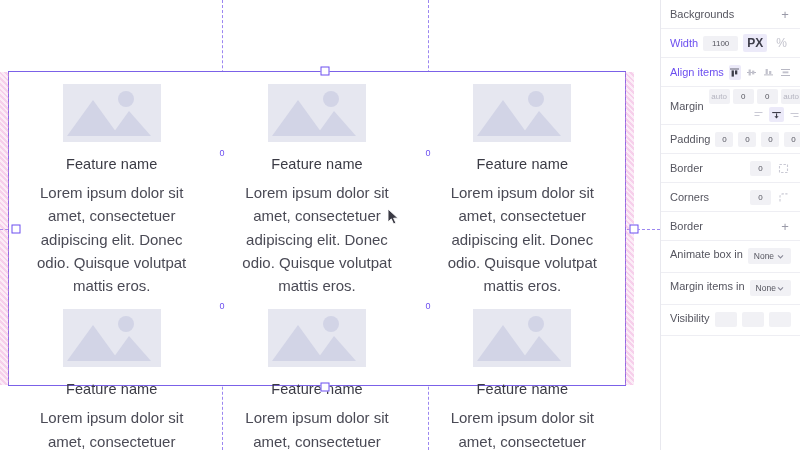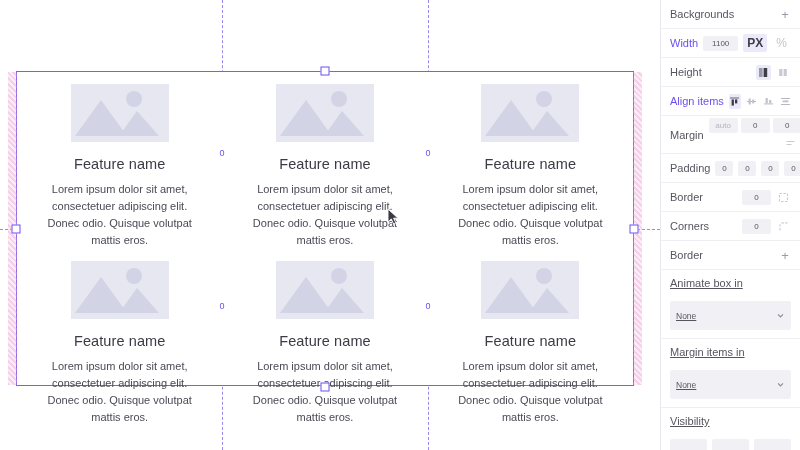--- a/index.html
+++ b/index.html
@@ -15,21 +15,21 @@
   #canvas {
     position: relative;
     width: 660px; height: 450px;
     background: #ffffff;
     overflow: hidden;
   }
 
   
   #section {
     position: absolute;
-    left: 16px; top: 71px;
+    left: 8px; top: 71px;
     width: 618px; height: 315px;
     border: 1.5px solid #7b61e8;
     background: #ffffff;
   }
 
   
   .pad-stripe {
     position: absolute; top: 0; bottom: 0;
     width: 9px;
     background: repeating-linear-gradient(45deg,
@@ -63,21 +63,21 @@
   }
   .card-img svg { position: absolute; left: 0; top: 0; }
   .card-title {
     font-size: 14.5px;
     color: #3b3b45;
     font-weight: 400;
     letter-spacing: .1px;
     margin-bottom: 9px;
   }
   .card-body {
-    font-size: 11px;
+    font-size: 15px;
     line-height: 1.55;
     color: #4a4a55;
     max-width: 182px;
   }
 
   
   .guide-v {
     position: absolute; top: 0; bottom: 0;
     width: 0; border-left: 1px dashed #9b86f0;
     pointer-events: none;
@@ -137,21 +137,21 @@
   .field {
     background: #f1f1f5;
     border-radius: 2px;
     height: 15px;
     display: flex; align-items: center; justify-content: center;
     font-size: 8px;
     color: #55555f;
     min-width: 18px;
   }
   .field.wide { width: 44px; }
-  .field.num  { width: 29px; }
+  .field.num  { width: 21px; }
   .field.gap  { width: 26px; }
   .field.ph   { color: #b4b4c0; }
 
   .unit {
     font-size: 12px; font-weight: bold; color: #55555f;
     padding: 2px 4px; border-radius: 2px;
   }
   .unit.sel { background: #eceaf9; color: #3d3d4a; }
   .unit.off { color: #c3c3cd; font-weight: normal; }
 
@@ -159,30 +159,30 @@
     width: 15px; height: 15px; border-radius: 2px;
     display: flex; align-items: center; justify-content: center;
     cursor: pointer;
   }
   .icobtn.sel { background: #eceaf9; }
 
   .stack { display: flex; flex-direction: column; gap: 3px; align-items: flex-end; }
   .inline { display: flex; align-items: center; gap: 3px; }
 
   .select {
-    width: 100%; height: 29px;
+    width: 100%; height: 16px;
     background: #f1f1f5; border-radius: 2px;
     display: flex; align-items: center; justify-content: space-between;
     padding: 0 6px; font-size: 8.5px; color: #55555f;
   }
   .seg-row { display: flex; gap: 5px; width: 100%; }
   .seg {
     flex: 1; height: 15px; background: #f1f1f5; border-radius: 2px;
   }
-  .col-block { display: flex; flex-direction: column; gap: 11px; padding: 7px 9px 8px 9px; border-bottom: 1px solid #eeeef3; text-decoration: underline; }
+  .col-block { display: flex; flex-direction: row; gap: 5px; padding: 7px 9px 8px 9px; border-bottom: 1px solid #eeeef3; }
   .col-block .row-label { margin-bottom: 1px; }
 </style>
 </head>
 <body>
 
 <div id="app">
 
   <div id="canvas">
 
     <div class="guide-v" style="left:222px;"></div>
@@ -292,35 +292,20 @@
       <span class="plus">+</span>
     </div>
 
     <div class="row">
       <span class="row-label accent">Width</span>
       <span class="field wide">1100</span>
       <span class="unit sel">PX</span>
       <span class="unit off">%</span>
     </div>
 
-    <div class="row">
-      <span class="row-label">Height</span>
-      <span class="icobtn sel">
-        <svg width="11" height="11" viewBox="0 0 11 11">
-            <rect x="1" y="1" width="3.6" height="9" fill="#9a9aa8"></rect>
-            <rect x="5.6" y="1" width="3.6" height="9" fill="#3d3d4a"></rect>
-          </svg>
-      </span>
-      <span class="icobtn">
-        <svg width="11" height="11" viewBox="0 0 11 11">
-            <rect x="1.2" y="2" width="3.2" height="7" fill="#c9c9d4"></rect>
-            <rect x="5.6" y="2" width="3.2" height="7" fill="#c9c9d4"></rect>
-          </svg>
-      </span>
-    </div>
 
     <div class="row">
       <span class="row-label accent">Align items</span>
       <span class="icobtn sel">
         <svg width="11" height="11" viewBox="0 0 11 11">
             <rect x="1" y="1.4" width="9" height="1.2" fill="#7a7a88"></rect>
             <rect x="2.6" y="3.4" width="2.3" height="6.2" fill="#3d3d4a"></rect>
             <rect x="6" y="3.4" width="2.3" height="4" fill="#3d3d4a"></rect>
           </svg>
       </span>

